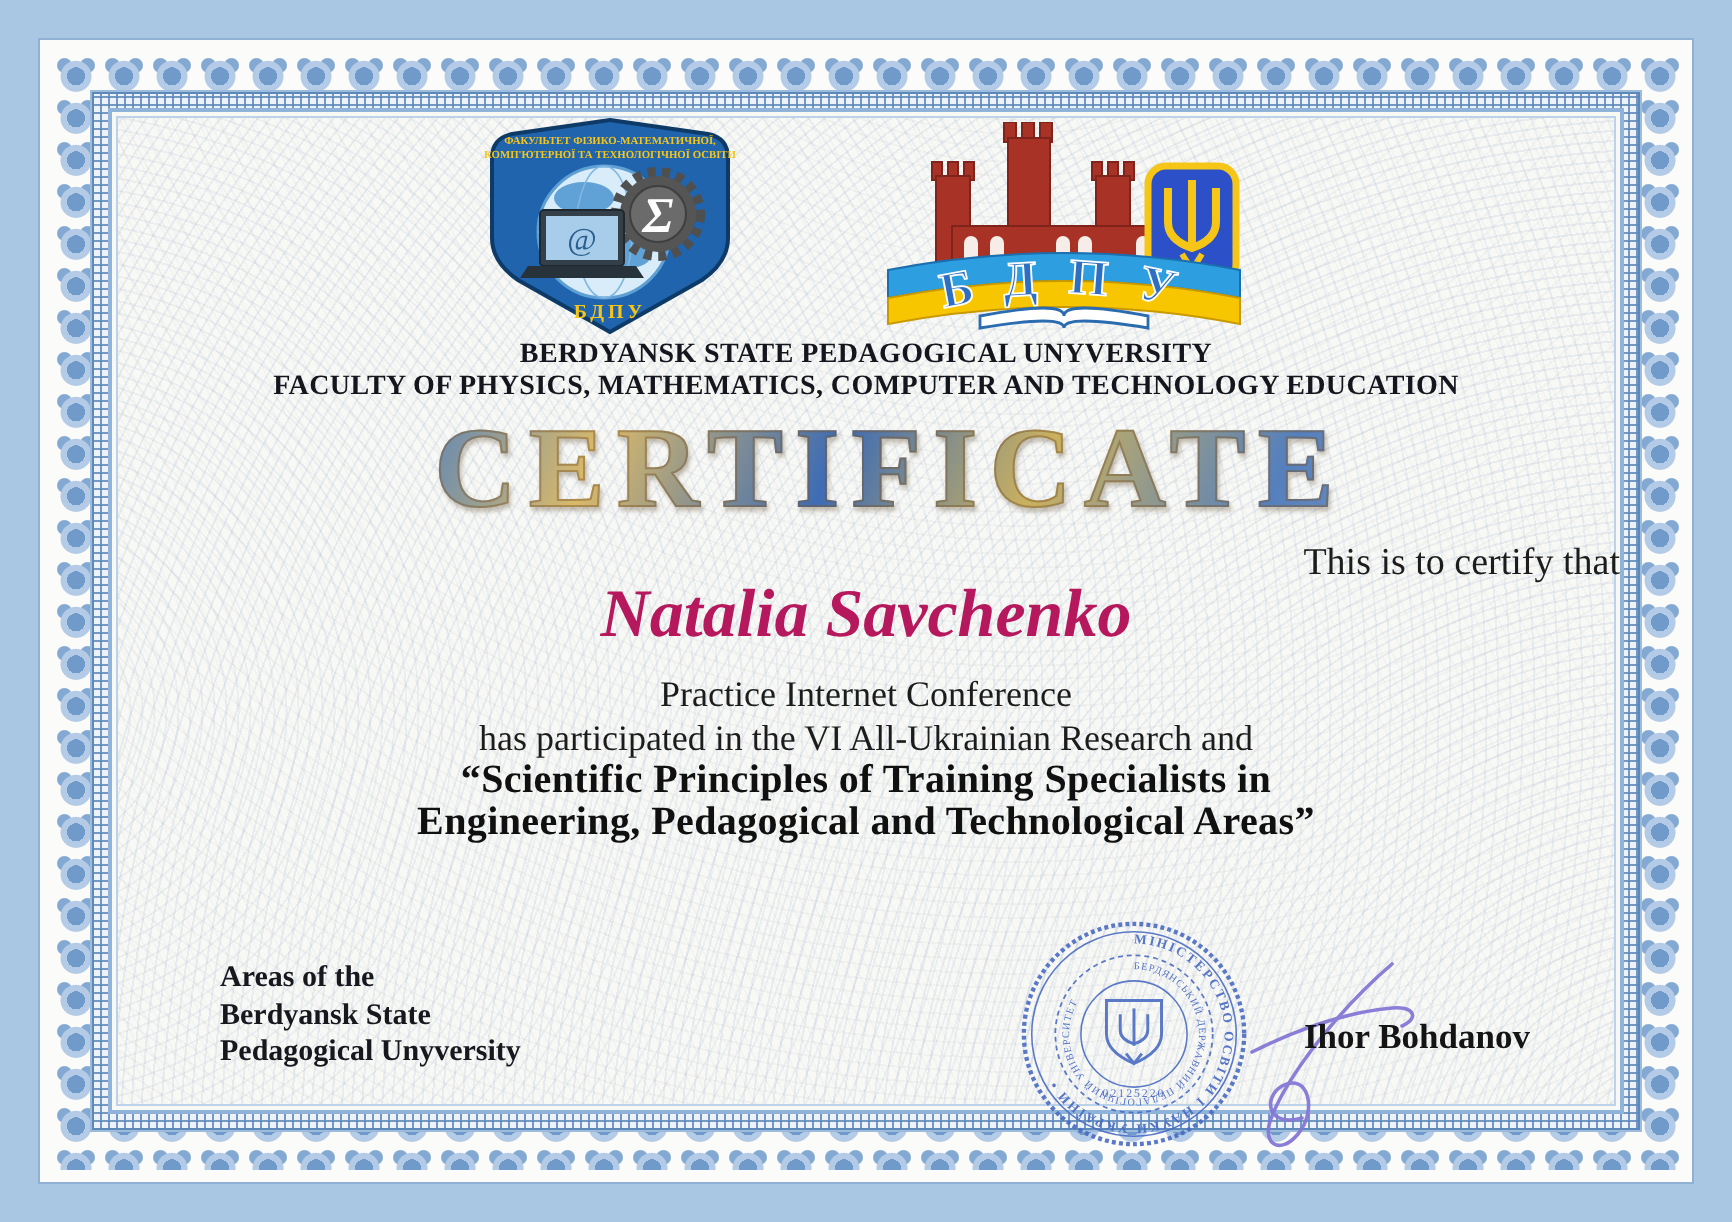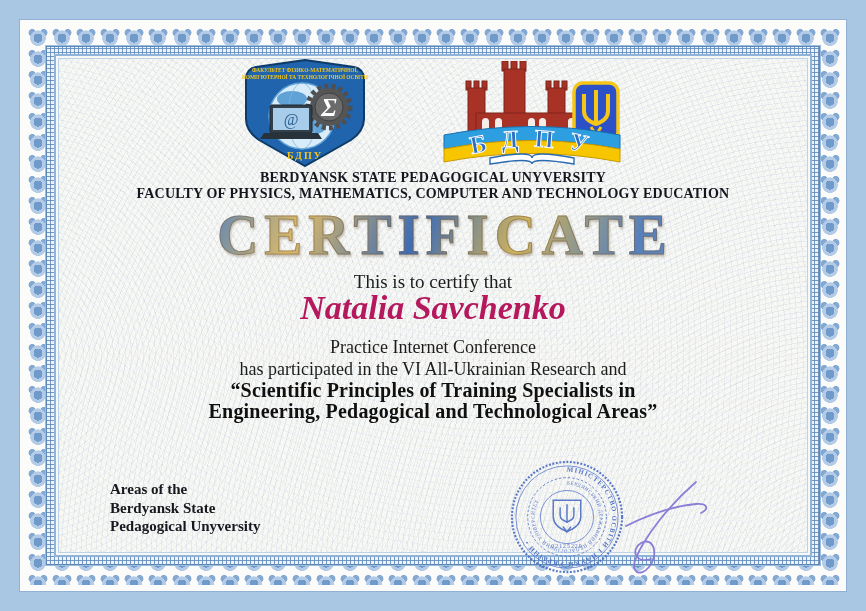--- a/index.html
+++ b/index.html
@@ -43,21 +43,21 @@
   .u-name { margin-top:3px; font-weight:bold; font-size:14px; letter-spacing:.2px; color:#15151d; line-height:16px; }
   .f-name { font-weight:bold; font-size:14px; letter-spacing:.2px; color:#15151d; line-height:16px; }
   .cert-title {
     margin-top:4px; font-size:57px; font-weight:bold; letter-spacing:6px; line-height:1;
     background:linear-gradient(112deg,#93a7c4 0%,#4d7fc2 16%,#d9b96a 30%,#3e6cb4 46%,#cbb15f 60%,#5580bd 76%,#97a9c6 100%);
     -webkit-background-clip:text; background-clip:text; color:transparent;
     -webkit-text-stroke:1px rgba(122,84,40,.45);
     filter:drop-shadow(1px 2px 1px rgba(100,80,50,.35));
     margin-left:24px;
   }
-  .certify { margin-top:8px; font-size:19px; color:#1c1c1c; line-height:22px; }
+  .certify { margin-top:8px; font-size:19px; color:#1c1c1c; line-height:22px;text-align:right; }
   .recipient { margin-top:0; font-size:34px; font-weight:bold; font-style:italic; color:#b5185c; line-height:30px; }
   .par { margin-top:13px; font-size:18px; line-height:22px; color:#1c1c1c; }
   .conf { font-size:20px; font-weight:bold; line-height:21px; color:#101010; letter-spacing:.2px; }
   .dateloc { margin-top:2px; font-size:18px; line-height:20px; color:#1c1c1c; }
   .rector-block {
     position:absolute; left:54px; top:424px; text-align:left;
     font-weight:bold; font-size:15px; line-height:18.5px; color:#17171e;
   }
   .signer-name {
     position:absolute; right:45px; top:452px;
@@ -202,14 +202,15 @@
 
     <div class="signature-wrap">
       <svg width="150" height="120" viewBox="0 0 150 120">
         <g stroke="#8678d6" stroke-width="1.8" fill="none" stroke-linecap="round" opacity=".95">
           <path d="M128 18 C100 42 76 74 68 94 C62 108 72 114 81 103 C91 91 86 72 73 79 C63 85 66 100 83 95"></path>
           <path d="M58 62 C82 50 106 42 128 40 C139 39 142 45 133 49"></path>
         </g>
       </svg>
     </div>
 
+    <div class="signer-name">Ihor Bohdanov</div>
   </div>
 </div>
 
 </body></html>

